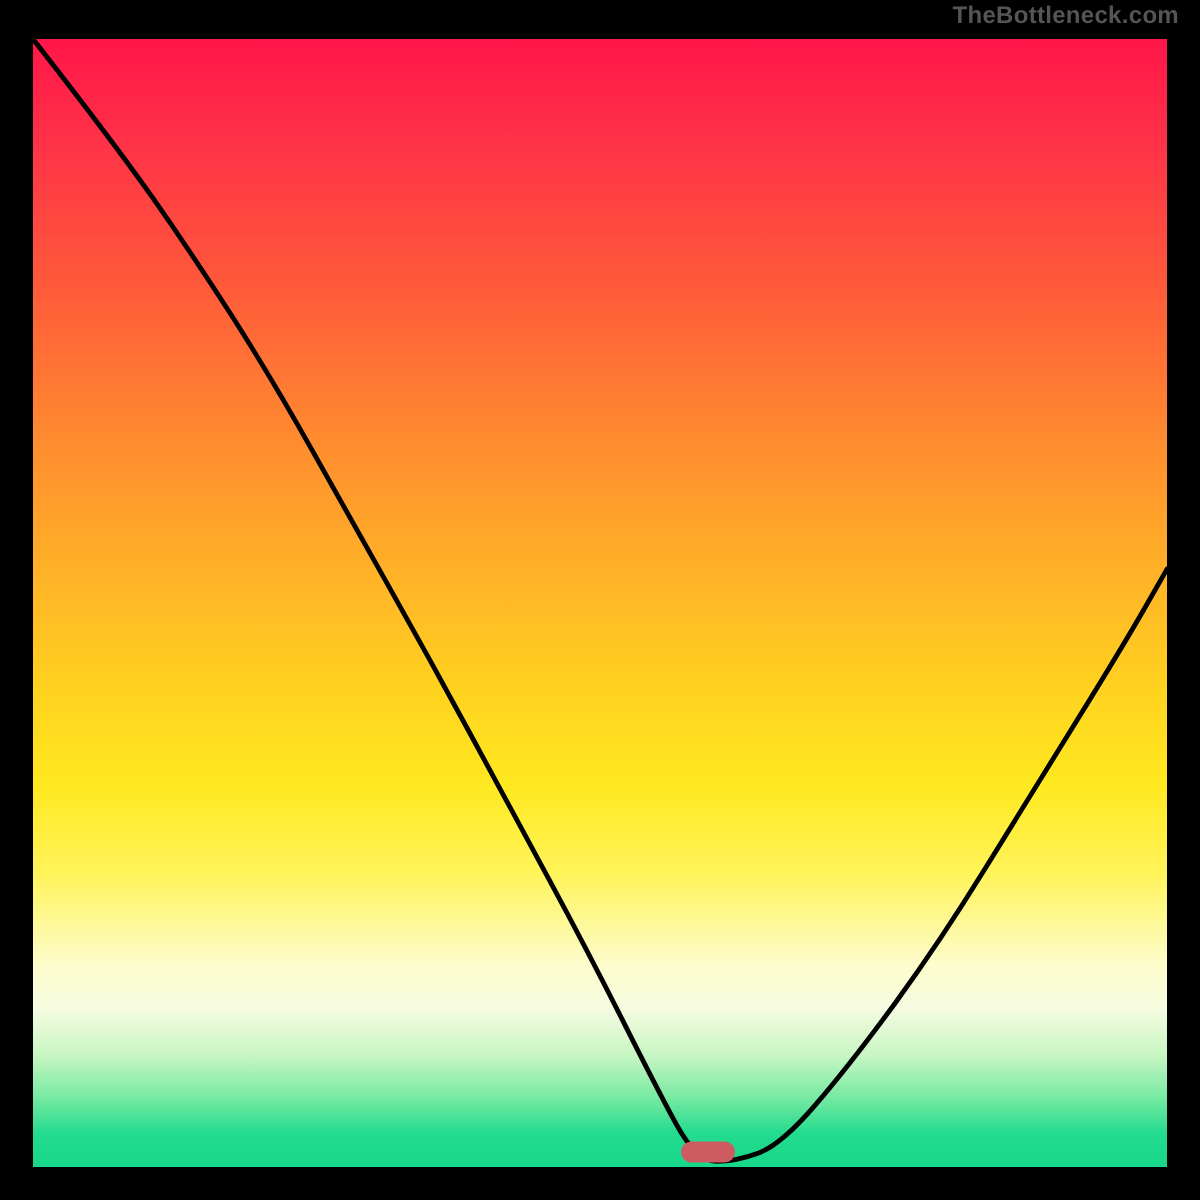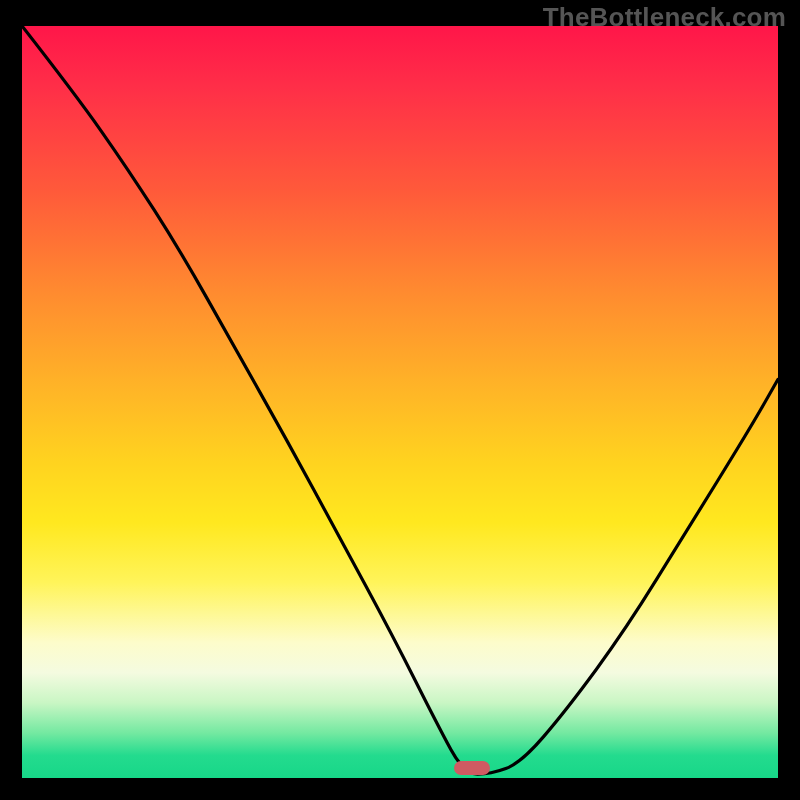--- a/index.html
+++ b/index.html
@@ -16,21 +16,21 @@
     left: 0;
     top: 0;
     width: 800px;
     height: 800px;
     background: #000;
   }
   .watermark {
     position: absolute;
     top: 2px;
     right: 14px;
-    font-size: 26px;
+    font-size: 16px;
     font-weight: 600;
     color: #555555;
     letter-spacing: 0.2px;
     z-index: 5;
     user-select: none;
   }
   .plot-area {
     position: absolute;
     left: 22px;
     top: 26px;

